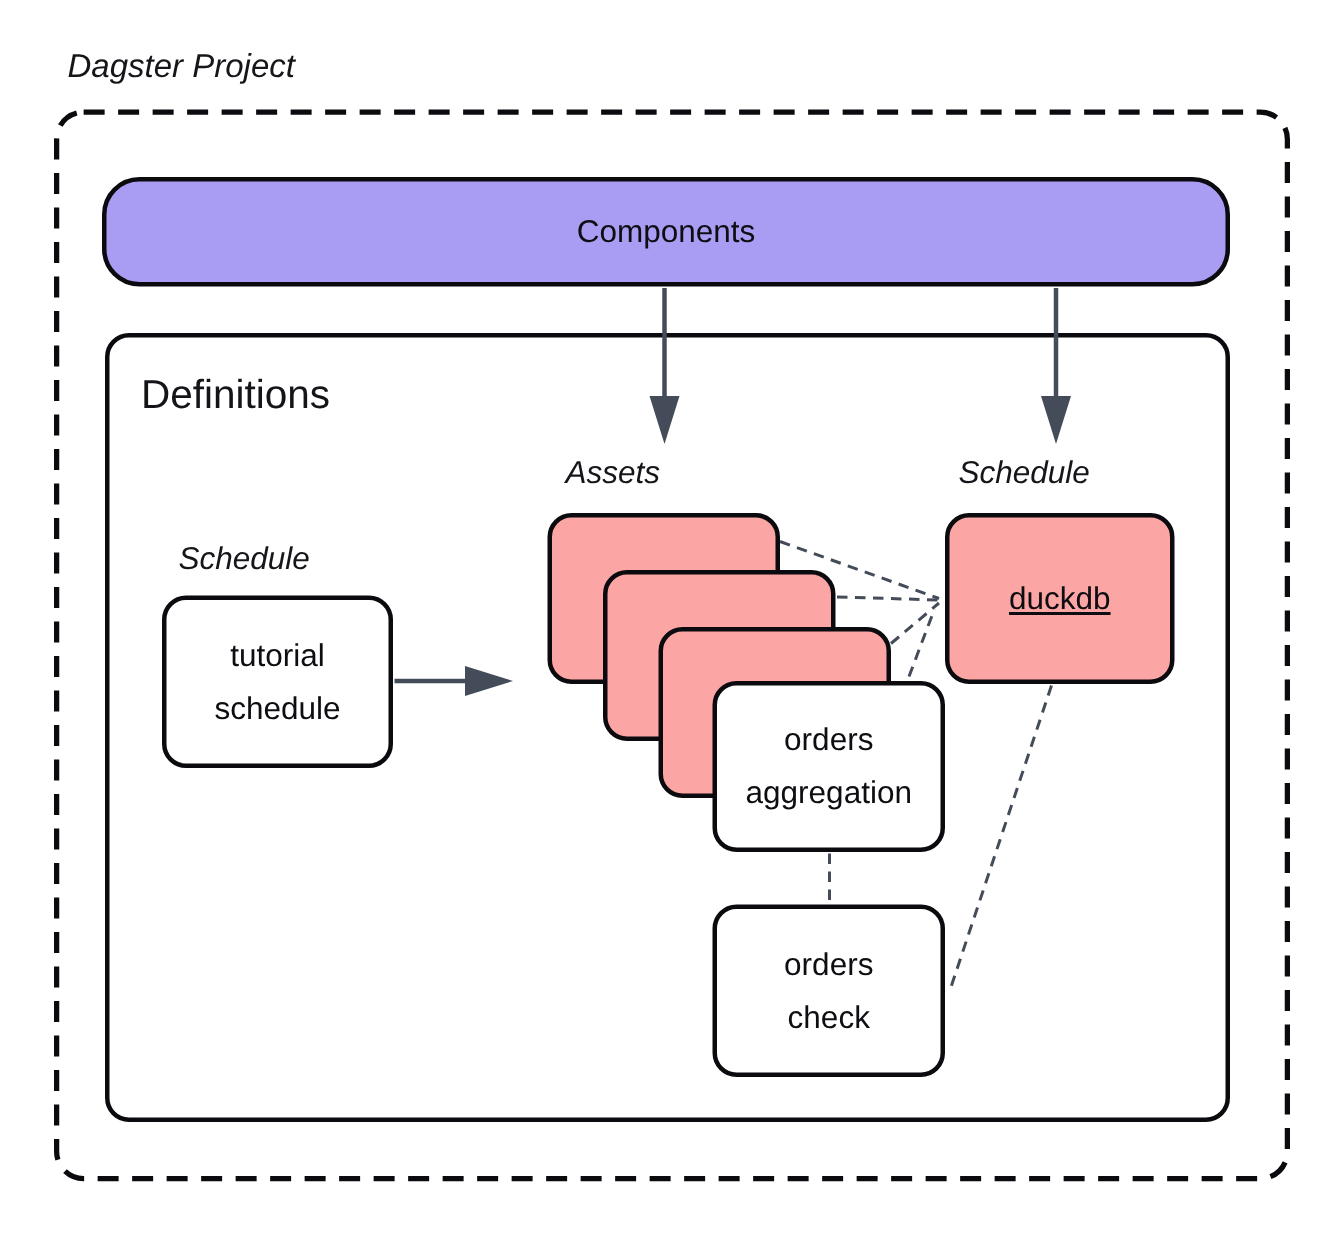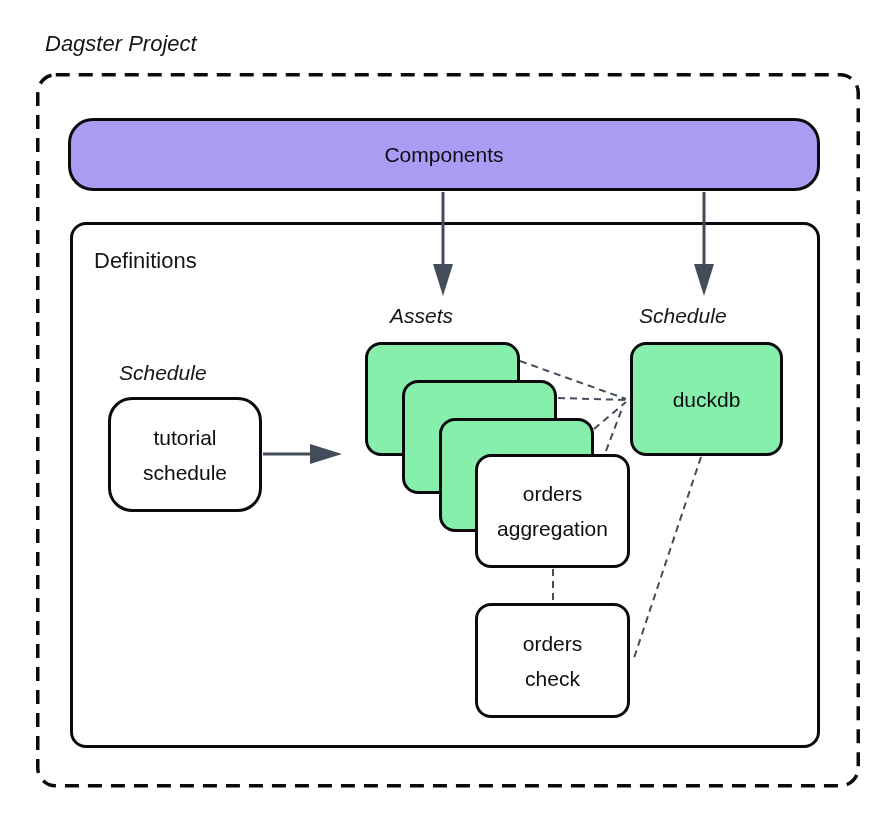--- a/index.html
+++ b/index.html
@@ -50,32 +50,32 @@
     background: #ffffff;
     display: flex;
     align-items: center;
     justify-content: center;
     text-align: center;
     font-size: 21px;
     line-height: 35px;
     white-space: pre-line;
     z-index: 10;
   }
-  .purple { background: #86efac; }
+  .purple { background: #fca5a5; text-decoration: underline; }
   .lbl {
     font-style: italic;
     font-size: 21px;
     font-weight: 500;
     color: #15151a;
     white-space: pre-line;
     z-index: 10;
   }
   .title-lbl { font-size: 22px; }
   .definitions-lbl {
-    font-size: 22px;
+    font-size: 27px;
     font-weight: 400;
     color: #141419;
     z-index: 10;
   }
 </style>
 </head>
 <body>
 
 <div class="stage">
 
@@ -111,24 +111,24 @@
       <line x1="520" y1="361" x2="626" y2="399"></line>
       <line x1="558" y1="398" x2="626" y2="400"></line>
       <line x1="594" y1="429" x2="626" y2="402"></line>
       <line x1="606" y1="451" x2="623" y2="406"></line>
       <line x1="701" y1="457" x2="633" y2="661"></line>
       <line x1="553" y1="569" x2="553" y2="602"></line>
     </g>
   </svg>
 
   <div class="abs lbl" style="left:119px; top:361px;">Schedule</div>
-  <div class="abs node" style="left:108px; top:397px; width:154px; height:115px;border-radius:24px;">tutorial
+  <div class="abs node" style="left:108px; top:397px; width:154px; height:115px;">tutorial
 schedule</div>
 
-  <div class="abs lbl" style="left:377px; top:304px;margin-left:13px;">Assets</div>
+  <div class="abs lbl" style="left:377px; top:304px;">Assets</div>
   <div class="abs node purple" style="left:365px; top:342px; width:155px; height:114px;"></div>
   <div class="abs node purple" style="left:402px; top:380px; width:155px; height:114px;"></div>
   <div class="abs node purple" style="left:439px; top:418px; width:155px; height:114px;"></div>
   <div class="abs node" style="left:475px; top:454px; width:155px; height:114px;">orders
 aggregation</div>
 
   <div class="abs lbl" style="left:639px; top:304px;">Schedule</div>
   <div class="abs node purple" style="left:630px; top:342px; width:153px; height:114px;">duckdb</div>
 
   <div class="abs node" style="left:475px; top:603px; width:155px; height:115px;">orders

